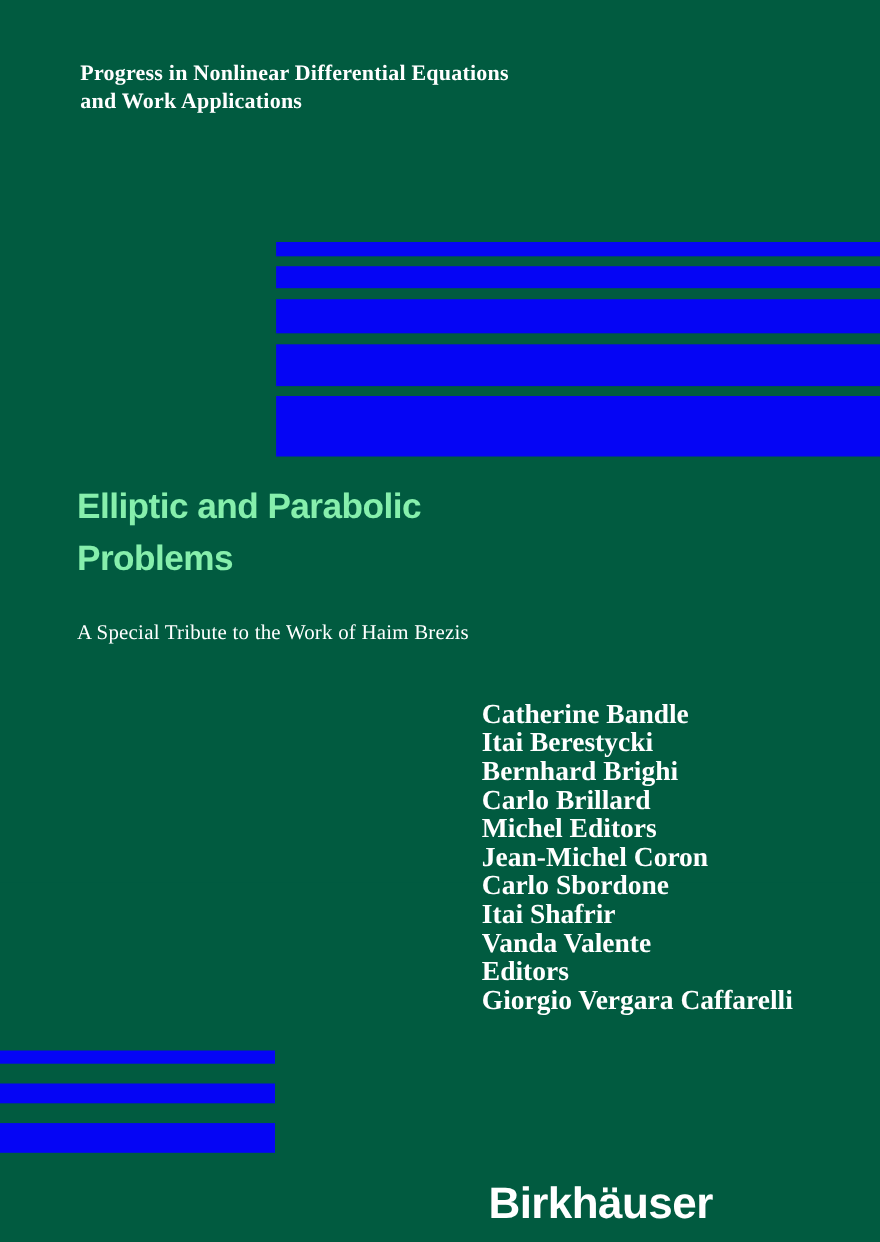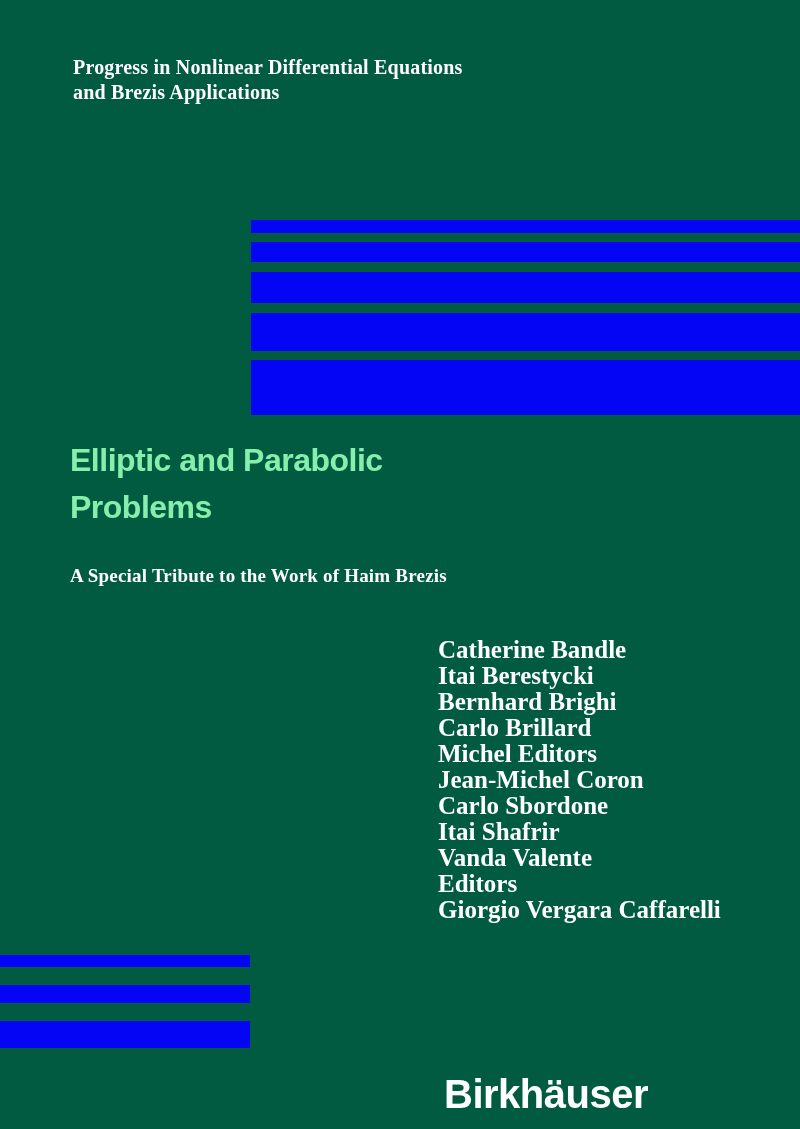--- a/index.html
+++ b/index.html
@@ -47,21 +47,21 @@
     line-height: 47px;
     letter-spacing: -0.5px;
   }
 
   
   .subtitle {
     position: absolute;
     left: 70px; top: 565px;
     color: #ffffff;
     font-family: "Liberation Serif", serif;
-    font-weight: bold;
+    font-weight: normal;
     font-size: 19px;
     letter-spacing: 0.2px;
     text-align: right;
   }
 
   
   .editors {
     position: absolute;
     left: 438px; top: 637px;
     color: #ffffff;
@@ -88,21 +88,21 @@
     letter-spacing: -0.5px;
   }
 </style>
 </head>
 <body>
 
 <div class="cover">
 
   <div class="series">
     <div>Progress in Nonlinear Differential Equations</div>
-    <div>and Brezis Applications</div>
+    <div>and Work Applications</div>
   </div>
 
   <div>
     <div class="stripe ts ts1"></div>
     <div class="stripe ts ts2"></div>
     <div class="stripe ts ts3"></div>
     <div class="stripe ts ts4"></div>
     <div class="stripe ts ts5"></div>
   </div>
 

